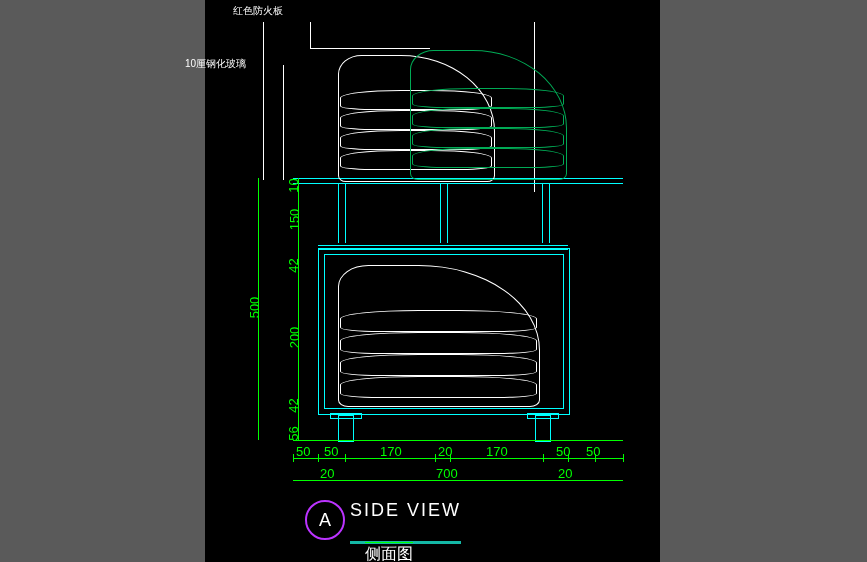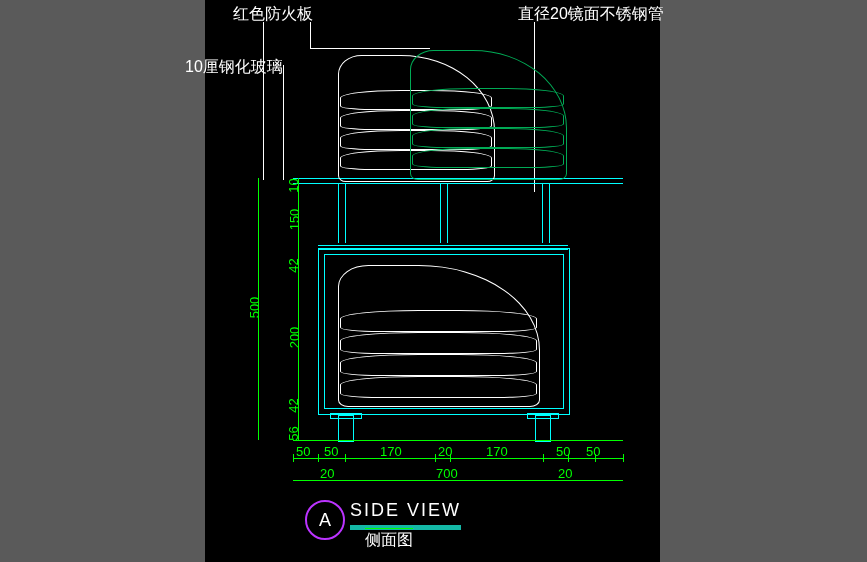--- a/index.html
+++ b/index.html
@@ -1,26 +1,26 @@
 <!DOCTYPE html>
 <html><head>
 <meta charset="utf-8">
 <style>
 html,body{margin:0;padding:0;background:#5a5a5a;font-family:Arial,sans-serif;width:867px;height:562px;overflow:hidden}
 .canvas-wrap{position:relative;width:867px;height:562px;background:#5a5a5a}
 .dark-area{position:absolute;left:205px;top:0;width:455px;height:562px;background:#000}
-.callout{position:absolute;color:#fff;font-size:16px;white-space:nowrap}
+.callout{position:absolute;color:#fff;font-size:10px;white-space:nowrap}
 .callout-line{position:absolute;background:#fff}
 .dim-text{position:absolute;color:#0f0;font-size:13px;transform-origin:center}
 .dim-text.v{transform:rotate(-90deg)}
 .dim-line{position:absolute;background:#0f0}
 .clothes{position:absolute;border:1px solid #fff;border-radius:40% 40% 20% 20%}
 .clothes-g{position:absolute;border:1px solid #0a5;border-radius:40% 40% 20% 20%}
 .view-label{position:absolute;left:310px;top:500px;color:#fff}
-.view-title{font-size:18px;letter-spacing:2px;border-bottom:5px solid #14b8a6;display:inline-block;padding-bottom:4px}
+.view-title{font-size:18px;letter-spacing:2px;border-bottom:3px solid #14b8a6;display:inline-block;padding-bottom:20px}
 .view-sub{font-size:16px;border-top:1px solid #0f0;padding-top:2px}
 .view-circle{position:absolute;left:305px;top:500px;width:36px;height:36px;border:2px solid #b3f;border-radius:50%;color:#fff;font-size:18px;text-align:center;line-height:36px}
 .shelf-top{position:absolute;left:293px;top:178px;width:330px;height:4px;border-top:1px solid #0ff;border-bottom:1px solid #0ff}
 .tube{position:absolute;width:6px;border-left:1px solid #0ff;border-right:1px solid #0ff}
 .base-box{position:absolute;left:318px;top:248px;width:250px;height:165px;border:1px solid #0ff}
 .inner-box{position:absolute;left:324px;top:254px;width:238px;height:153px;border:1px solid #0ff}
 .floor{position:absolute;left:293px;top:440px;width:330px;height:1px;background:#0f0}
 .foot{position:absolute;top:415px;width:14px;height:25px;border:1px solid #0ff}
 .support{position:absolute;top:413px;width:30px;height:4px;border:1px solid #0ff}
 .mid-shelf{position:absolute;left:318px;top:245px;width:250px;height:3px;border-top:1px solid #0ff;border-bottom:1px solid #0ff}
@@ -30,21 +30,20 @@
 <body>
 
 <div class="canvas-wrap">
   <div class="dark-area"></div>
 
   <div class="callout" style="left:233px;top:4px">红色防火板</div>
   <div class="callout-line" style="left:263px;top:22px;width:1px;height:158px"></div>
   <div class="callout-line" style="left:310px;top:22px;width:1px;height:26px"></div>
   <div class="callout-line" style="left:310px;top:48px;width:120px;height:1px"></div>
 
-  <div class="callout" style="left:518px;top:4px">直径20镜面不锈钢管</div>
   <div class="callout-line" style="left:534px;top:22px;width:1px;height:170px"></div>
 
   <div class="callout" style="left:185px;top:57px">10厘钢化玻璃</div>
   <div class="callout-line" style="left:283px;top:65px;width:1px;height:115px"></div>
 
   <div class="shelf-top"></div>
 
   <div class="tube" style="left:338px;top:183px;height:60px"></div>
   <div class="tube" style="left:440px;top:183px;height:60px"></div>
   <div class="tube" style="left:542px;top:183px;height:60px"></div>

